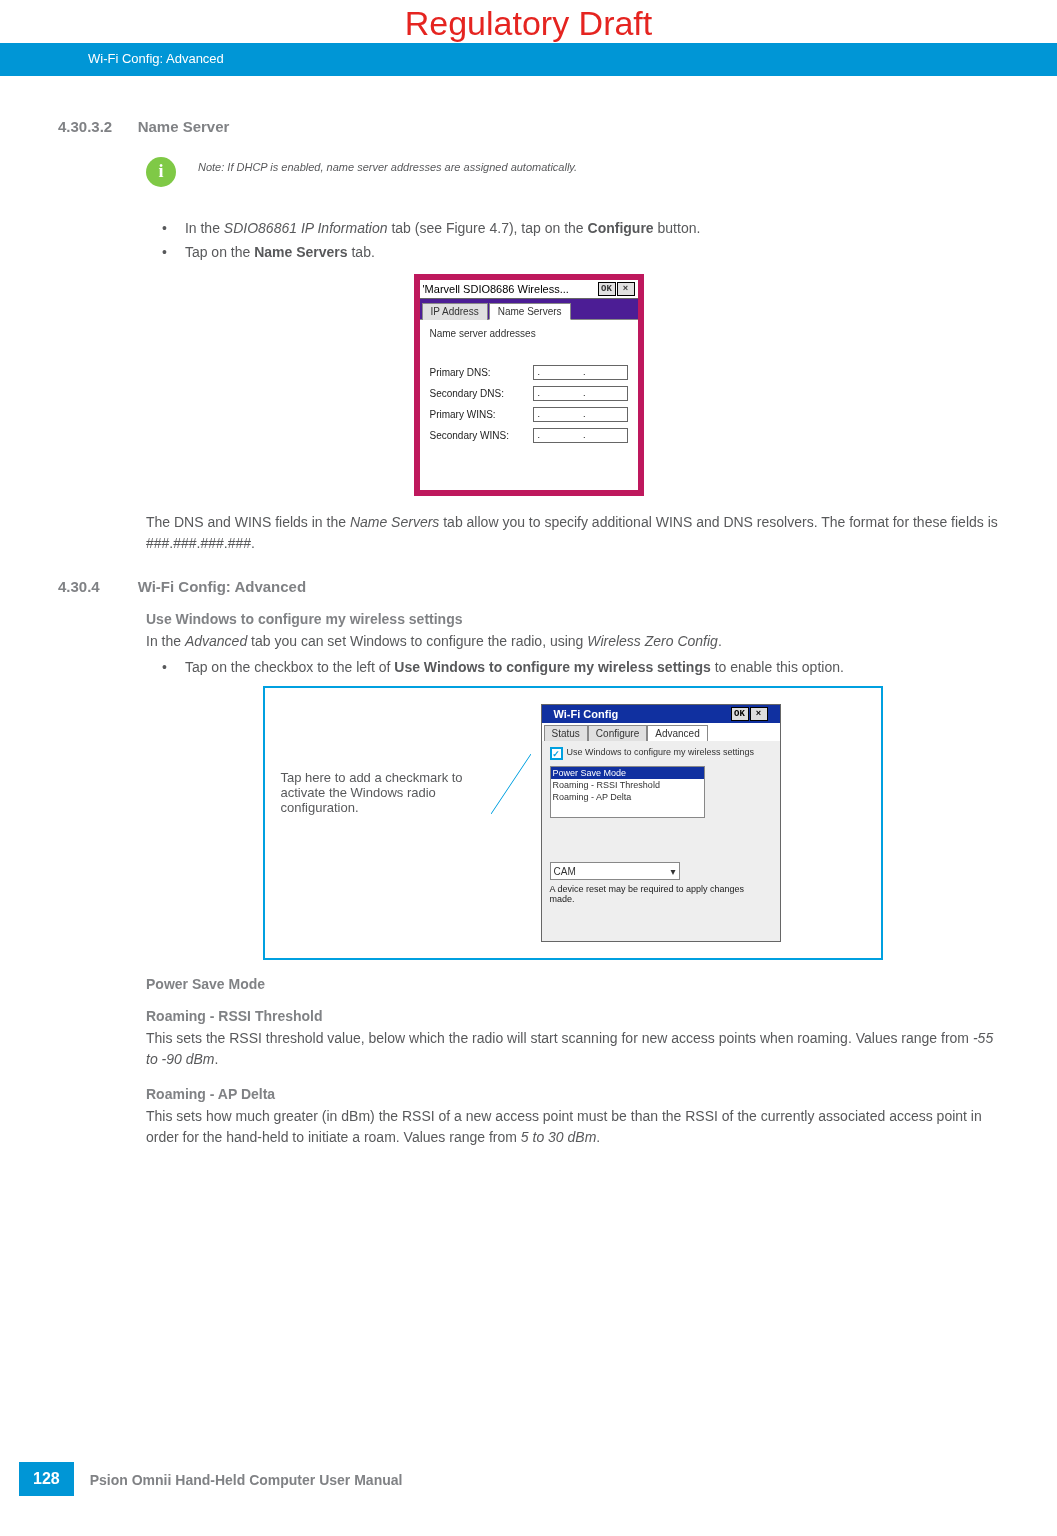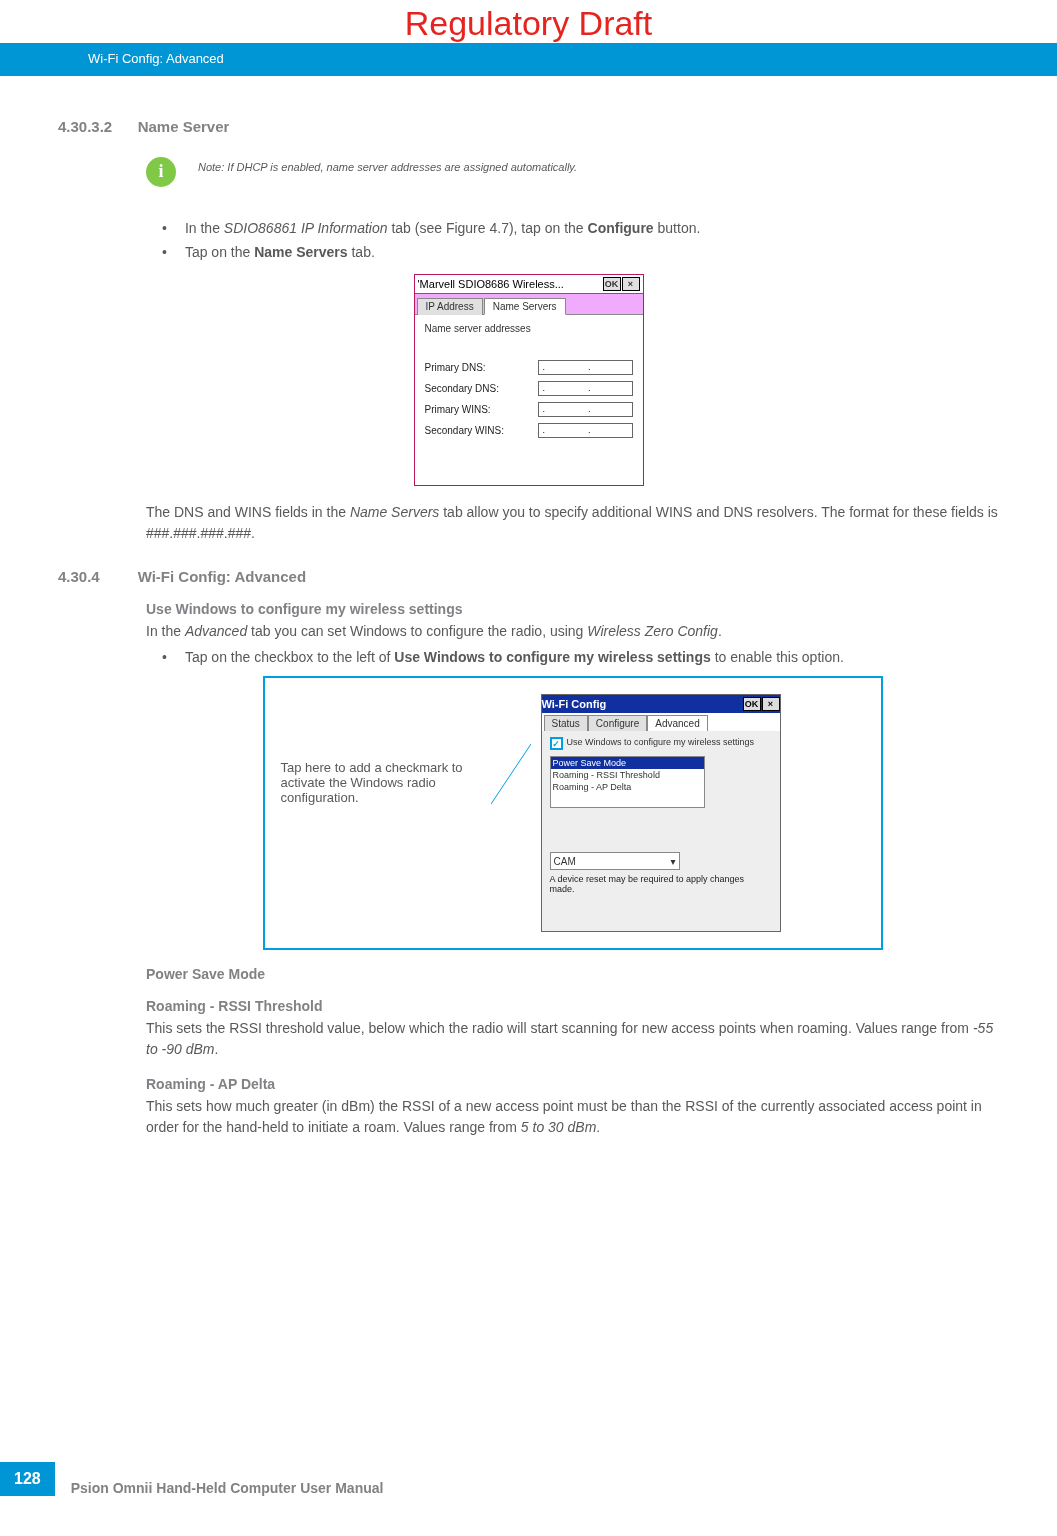--- a/index.html
+++ b/index.html
@@ -54,48 +54,48 @@
 }
 .note-text { font-style: italic; color: #58595b; padding-top: 4px; font-size: 11px; margin-left: 6px;}
 .body-text { margin-left: 88px; color: #58595b; font-size: 14px; line-height: 1.5; }
 .bullet-list { margin-left: 104px; }
 .bullet-item { display: flex; gap: 18px; color: #58595b; font-size: 14px; line-height: 1.6; margin-top: 2px;}
 .bullet-dot { color: #58595b; }
 .subhead { font-weight: 700; color: #808285; margin-left: 88px; margin-top: 16px; font-size: 14px; }
 .bold { font-weight: 700; }
 .ital { font-style: italic; }
 .figure-wrap { text-align: center; margin: 10px 0 16px 0; }
-.figure1 { display:inline-block; width: 230px; border: 1px solid #be185d; background: #f0abfc; text-align:left; font-family: Tahoma, sans-serif; font-size:11px;}
+.figure1 { display:inline-block; width: 230px; border: 6px solid #be185d; background: #4c1d95; text-align:left; font-family: Tahoma, sans-serif; font-size:11px;}
 .f1-title { background: #fff; border-bottom:1px solid #666; padding:2px 3px; display:flex; align-items:center;}
 .f1-title-text { flex:1; font-weight:400; font-size:11px; color:#000;}
-.f1-btn { border:1px solid #000; background:#e0e0e0; width:18px; height:14px; font-size:9px; text-align:center; line-height:12px; margin-left:1px; font-weight:700;}
+.f1-btn { border:1px solid #000; background:#e0e0e0; width:18px; height:14px; font-size:9px; text-align:center; line-height:12px; margin-left:1px; font-weight:700;font-family:Liberation Mono, monospace;}
 .f1-tabs { display:flex; padding:3px 2px 0 2px; border-bottom:1px solid #888;}
 .f1-tab { border:1px solid #888; border-bottom:none; padding:2px 8px; background:#e0e0e0; font-size:10px; margin-right:1px; position:relative; top:1px;}
 .f1-tab.active { background:#fff; border-bottom:1px solid #fff;}
 .f1-body { padding:8px 10px; min-height:170px; background:#fff;}
 .f1-row { display:flex; justify-content:space-between; align-items:center; margin:6px 0; font-size:10px; color:#222;}
 .f1-field { border:1px solid #666; width:95px; height:15px; font-size:9px; padding:0 4px; letter-spacing:4px;}
 .f2-outer { display:flex; justify-content:center; margin: 8px 0 12px 88px;}
 .f2-border { border:2px solid #00a0e0; padding:16px; display:flex; align-items:flex-start; gap:10px; width:620px;}
 .f2-annot { font-size:13px; color:#58595b; text-align:left; width:200px; padding-top:66px;}
 .f2-dialog { width:240px; border:1px solid #666; background:#fff; font-family: Tahoma,sans-serif; font-size:10px;}
-.f2-title { background:#1030a0; color:#fff; padding:2px 0; display:flex; align-items:center; font-weight:700;}
+.f2-title { background:#1030a0; color:#fff; padding:2px 12px; display:flex; align-items:center; font-weight:700;}
 .f2-title-text { flex:1; font-size:11px;}
 .f2-tabs { display:flex; padding:2px 2px 0 2px;}
 .f2-tab { border:1px solid #888; border-bottom:none; padding:2px 7px; background:#e0e0e0; font-size:10px;}
 .f2-tab.active { background:#fff;}
 .f2-body { padding:6px 8px; background:#eee; min-height:200px;}
 .f2-check-row { display:flex; gap:4px; align-items:flex-start; font-size:9px;}
 .f2-checkbox { width:13px; height:13px; border:2px solid #00a0e0; background:#fff; display:inline-flex; align-items:center; justify-content:center; color:#00a0e0; font-size:9px; font-weight:700; flex-shrink:0;}
 .f2-list { border:1px solid #888; background:#fff; width:155px; height:52px; margin-top:6px; font-size:9px;}
 .f2-list .sel { background:#1030a0; color:#fff; padding:1px 2px;}
 .f2-list div { padding:1px 2px;}
 .f2-select { margin-top:44px; border:1px solid #888; background:#fff; width:130px; height:18px; font-size:10px; padding:1px 3px; display:flex; justify-content:space-between; align-items:center;}
 .f2-reset { font-size:9px; margin-top:4px; color:#222;}
-.footer { position:absolute; bottom:40px; left:0; display:flex; align-items:flex-end;}
+.footer { position:absolute; bottom:40px; left:0; display:flex; align-items:flex-start;padding-left:19px;}
 .page-box { background:#0096d6; color:#fff; font-weight:700; font-size:16px; padding:8px 14px;}
 .manual-name { color:#808285; font-weight:700; padding:10px 0 0 16px; font-size:14px;}
 </style>
 </head>
 <body>
 
 <div class="draft-banner">Regulatory Draft</div>
 
 <div class="header-bar">
   <div>Wi-Fi Config: Advanced</div>

